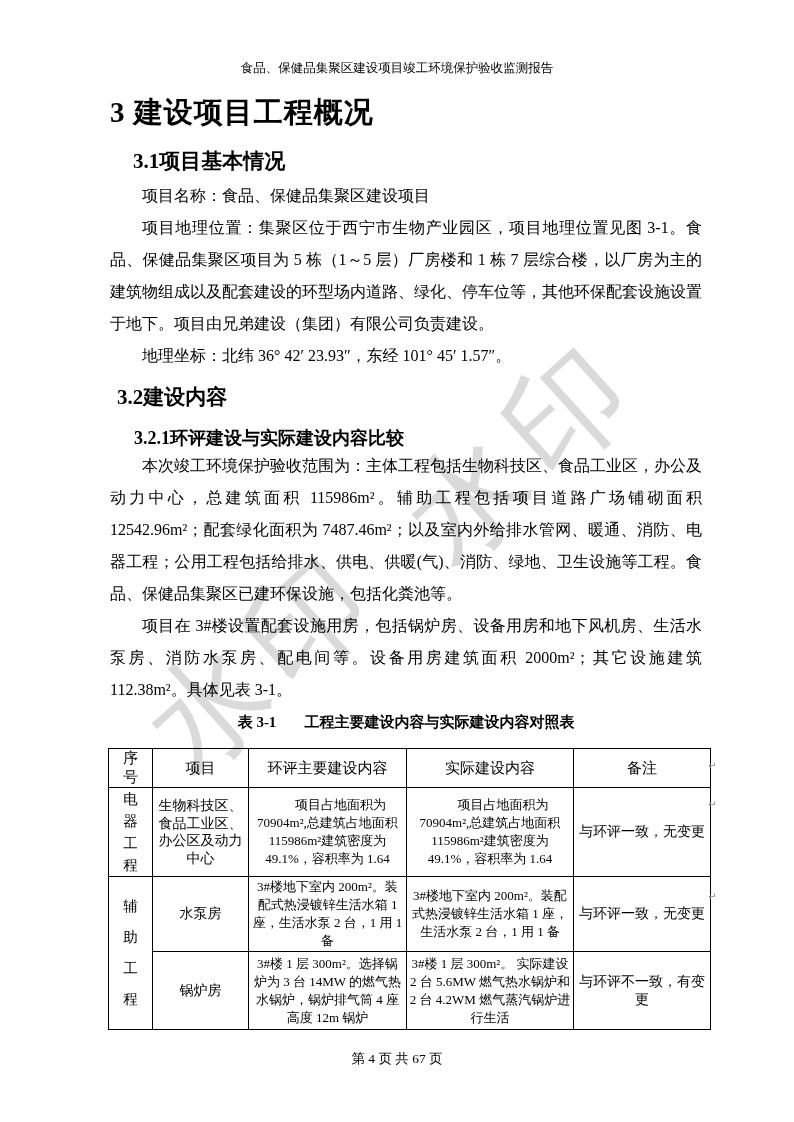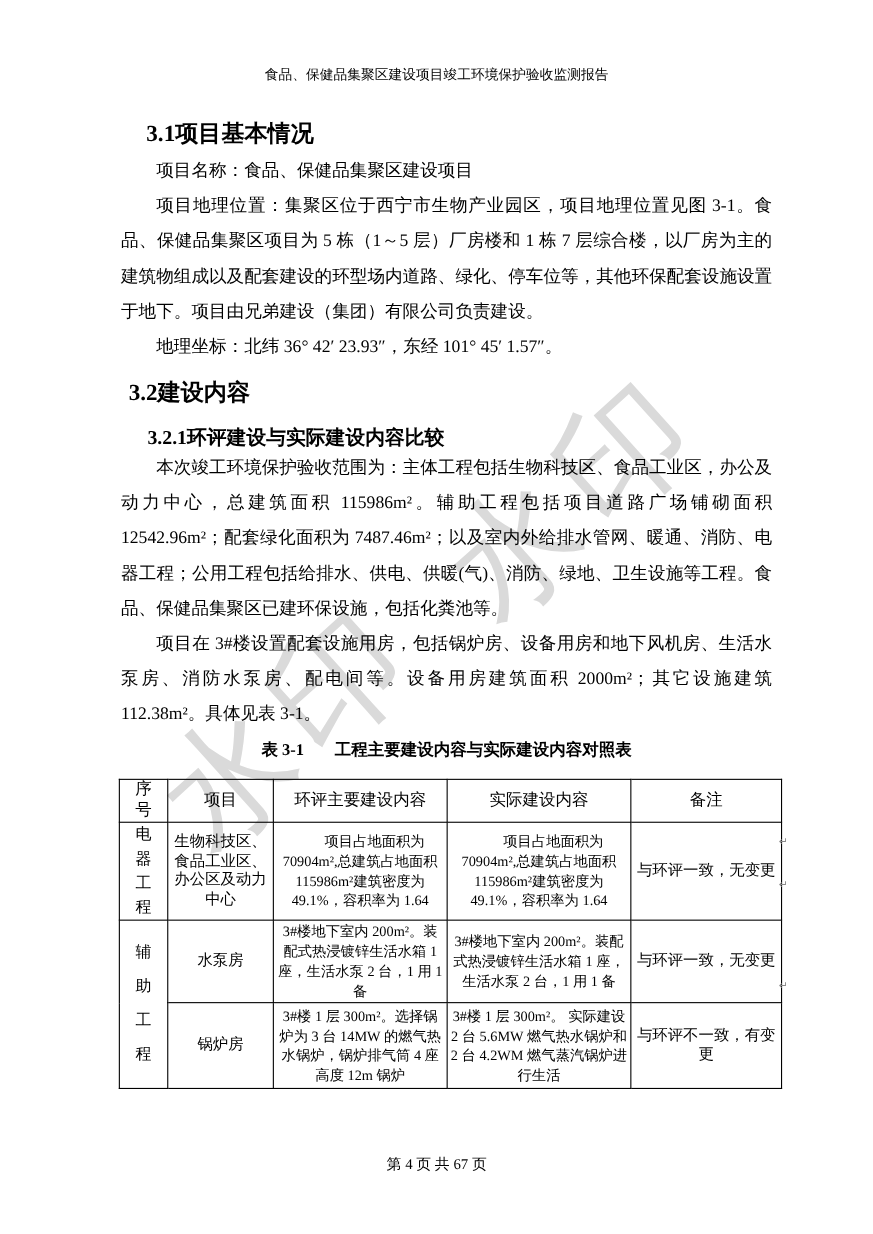--- a/index.html
+++ b/index.html
@@ -104,20 +104,21 @@
 
 <div class="page">
 
   <span class="wm lower">水印</span>
   <span class="wm upper">水印</span>
 
   <div class="running-header">食品、保健品集聚区建设项目竣工环境保护验收监测报告</div>
 
   <div class="content">
 
+    <h1 class="chapter">3 建设项目工程概况</h1>
 
     <h2 class="sec sec31">3.1项目基本情况</h2>
 
     <p class="body first">项目名称：食品、保健品集聚区建设项目</p>
     <p class="body">项目地理位置：集聚区位于西宁市生物产业园区，项目地理位置见图 3-1。食品、保健品集聚区项目为 5 栋（1～5 层）厂房楼和 1 栋 7 层综合楼，以厂房为主的建筑物组成以及配套建设的环型场内道路、绿化、停车位等，其他环保配套设施设置于地下。项目由兄弟建设（集团）有限公司负责建设。</p>
     <p class="body">地理坐标：北纬 36° 42′ 23.93″，东经 101° 45′ 1.57″。</p>
 
     <h2 class="sec sec32">3.2建设内容</h2>
     <h3 class="subsec">3.2.1环评建设与实际建设内容比较</h3>
 

